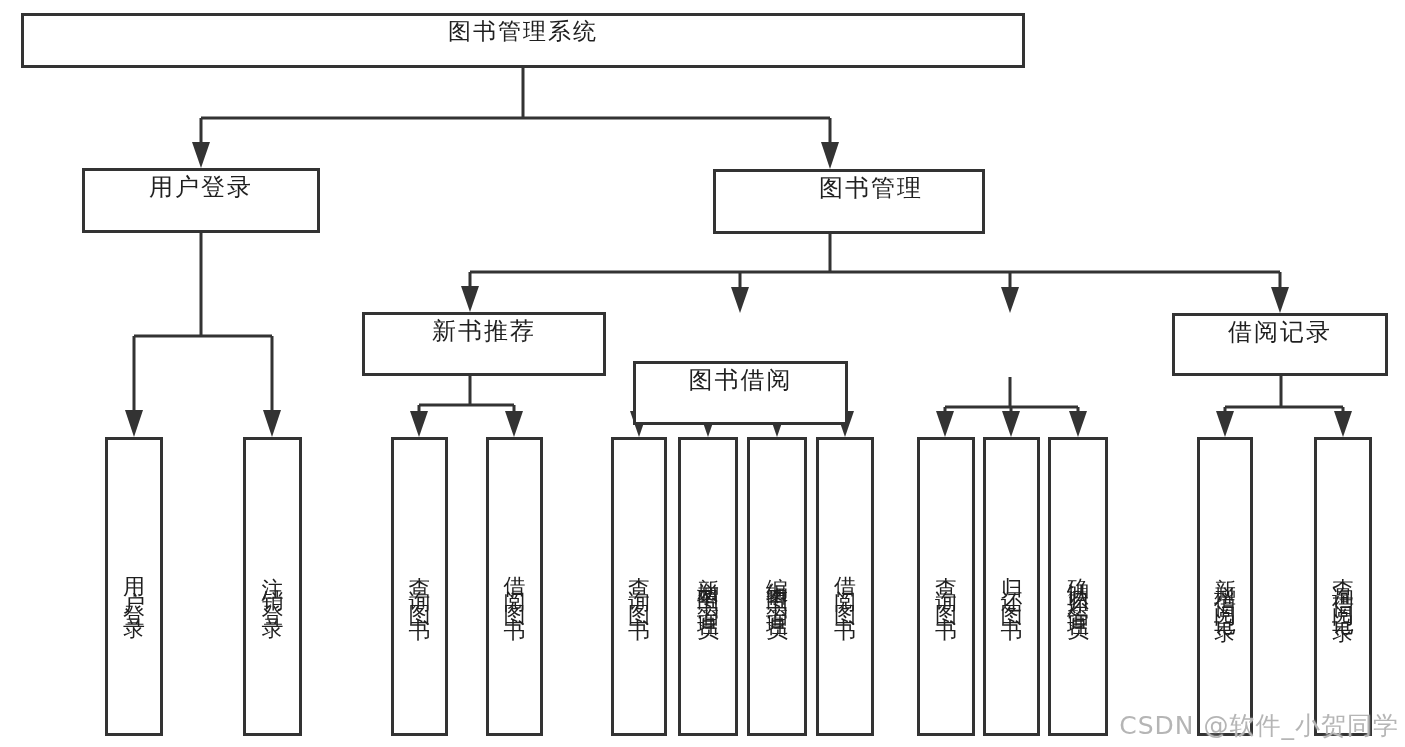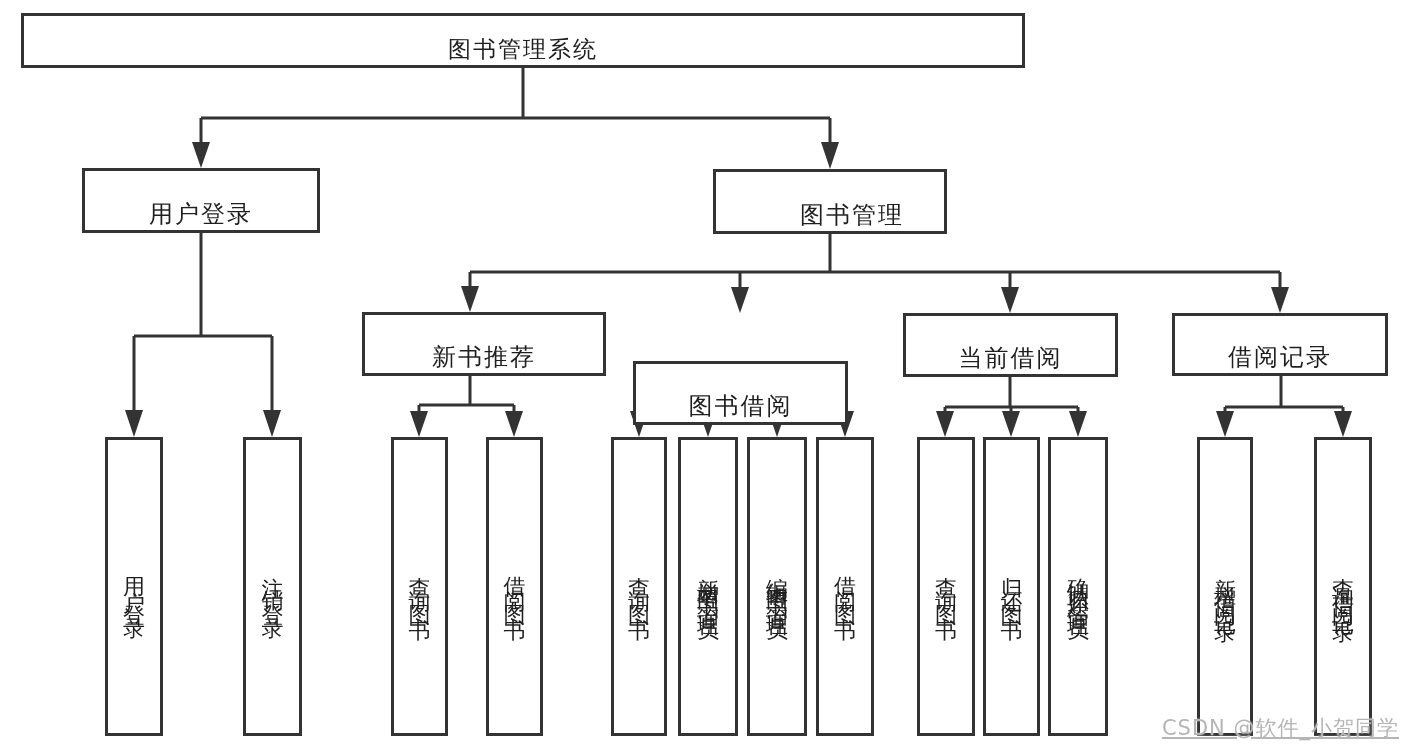--- a/index.html
+++ b/index.html
@@ -12,46 +12,45 @@
   }
   #wires{position:absolute;left:0;top:0;width:1405px;height:747px;}
   .node{
     position:absolute;
     box-sizing:border-box;
     background:#ffffff;
     border:3px solid #333333;
     color:#1f1f1f;
   }
   .hnode{
-    display:flex;align-items:flex-end;justify-content:center;
+    display:flex;align-items:flex-start;justify-content:center;
     font-size:24px;letter-spacing:2px;
   }
   .root{font-size:23px;}
   .vnode{
     display:flex;align-items:center;justify-content:center;
   }
   .vnode span{
     writing-mode:vertical-rl;
     text-orientation:mixed;
     font-size:22px;
     line-height:1;
     white-space:nowrap;
   }
   .sp4 span{letter-spacing:14px;}
   .sp6 span{letter-spacing:9px;}
   .sp9 span{letter-spacing:6px;}
   .watermark{
     position:absolute;
     right:6px;bottom:5px;
-    font-size:21px;
+    font-size:25px;
     color:#b5b5b5;
     letter-spacing:1px;
     text-shadow:0 0 2px #ffffff;
     white-space:nowrap;
-    text-decoration:underline;
   }
 </style>
 </head>
 <body>
 
 <div id="canvas">
 
   <svg id="wires" viewBox="0 0 1405 747" xmlns="http://www.w3.org/2000/svg">
 
     <g stroke="#333333" stroke-width="3" fill="none">
@@ -116,32 +115,29 @@
     </g>
   </svg>
 
   <div class="node hnode root" style="left:21px;top:13px;width:1004px;height:55px;">
     <span>图书管理系统</span>
   </div>
 
   <div class="node hnode" style="left:82px;top:168px;width:238px;height:65px;">
     <span>用户登录</span>
   </div>
-  <div class="node hnode" style="left:713px;top:169px;width:234px;height:65px;padding-left:44px;">
+  <div class="node hnode" style="left:713px;top:169px;width:272px;height:65px;padding-left:44px;">
     <span>图书管理</span>
   </div>
 
   <div class="node hnode" style="left:362px;top:312px;width:244px;height:64px;">
     <span>新书推荐</span>
   </div>
   <div class="node hnode" style="left:633px;top:313px;width:215px;height:64px;margin-top:48px;">
     <span>图书借阅</span>
-  </div>
-  <div class="node hnode" style="left:903px;top:313px;width:215px;height:64px;">
-    <span>当前借阅</span>
   </div>
   <div class="node hnode" style="left:1172px;top:313px;width:216px;height:63px;">
     <span>借阅记录</span>
   </div>
 
   <div class="node vnode sp4" style="left:105px;top:437px;width:58px;height:299px;">
     <span>用户登录</span>
   </div>
   <div class="node vnode sp4" style="left:243px;top:437px;width:59px;height:299px;">
     <span>注销登录</span>

